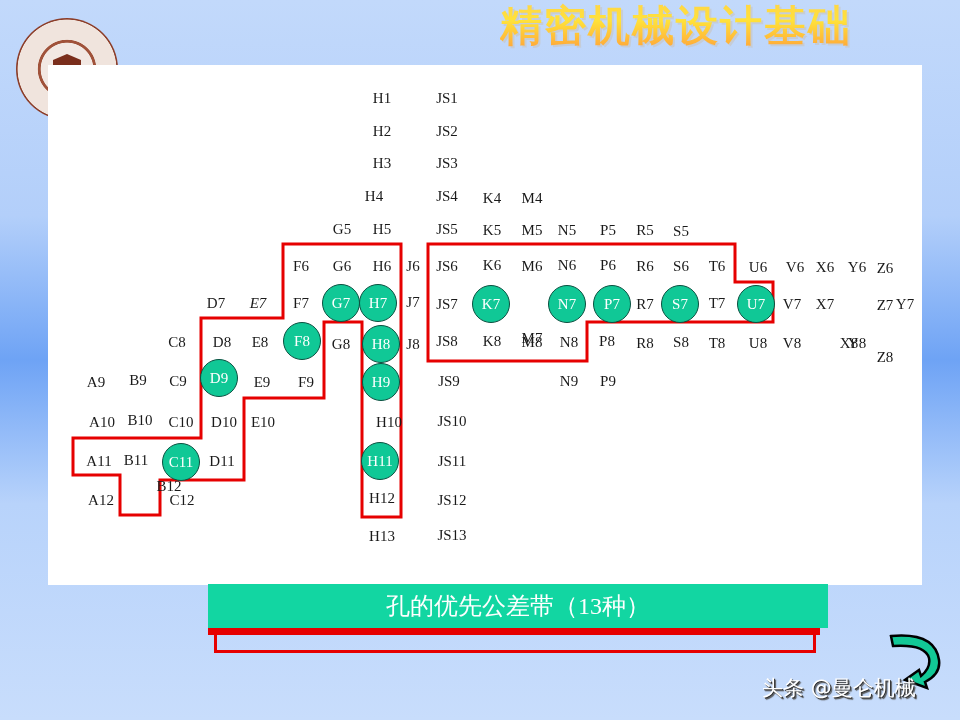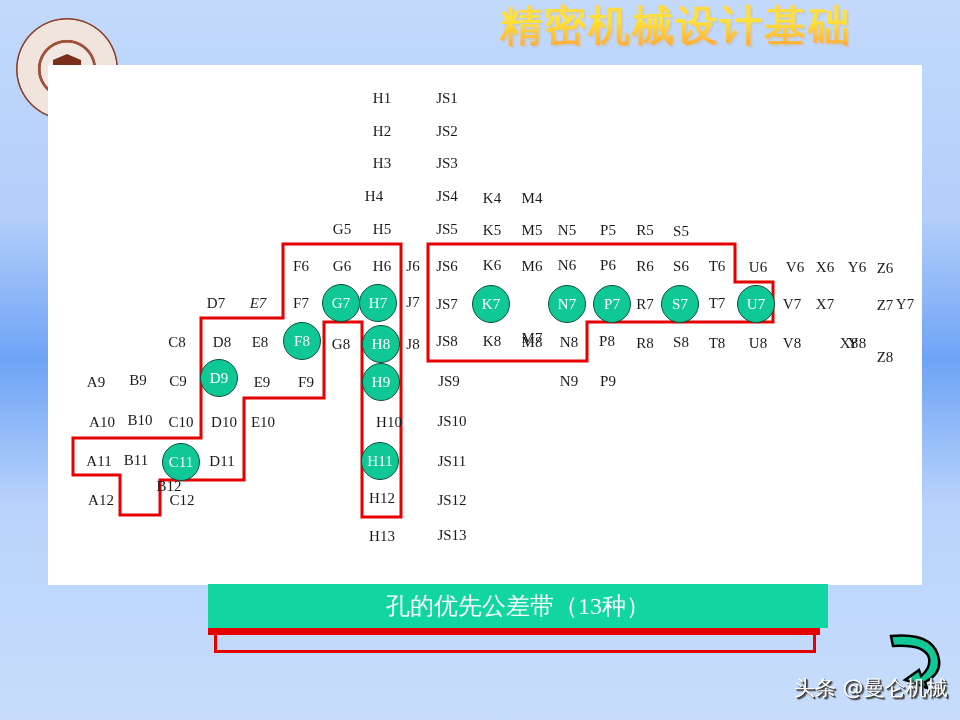--- a/index.html
+++ b/index.html
@@ -17,21 +17,21 @@
   .lbl{position:absolute;font-size:15px;color:#1a1a1a;transform:translate(-50%,-50%);white-space:nowrap;}
   .circ{position:absolute;width:36px;height:36px;border-radius:50%;background:#10c896;border:1px solid #0a5040;
     color:#fff;font-size:15px;display:flex;align-items:center;justify-content:center;transform:translate(-50%,-50%);}
   svg.outline{position:absolute;left:0;top:0;}
   .green-bar{position:absolute;left:208px;top:584px;width:620px;height:44px;background:#12d6a2;color:#fff;font-size:24px;
     display:flex;align-items:center;justify-content:center;}
   .red-line{position:absolute;left:208px;top:628px;width:612px;height:7px;background:#e60000;}
   .red-box{position:absolute;left:214px;top:634px;width:596px;height:16px;border:3px solid #e60000;border-top:none;}
   .arrow{position:absolute;left:885px;top:630px;}
   .watermark{position:absolute;left:762px;top:674px;font-family:"DejaVu Sans",sans-serif;font-size:21px;color:#fff;
-    text-shadow:1px 1px 0 #333,2px 2px 1px #555;margin-left:32px;}
+    text-shadow:1px 1px 0 #333,2px 2px 1px #555;}
 </style>
 </head>
 <body>
 
 <div class="title">精密机械设计基础</div>
 
 <div class="logo">
   <svg class="logo-text" viewBox="0 0 102 102">
     <path d="M51 36 l14 6 v12 q-14 10 -28 0 v-12 z" fill="#7a2e1c"></path>
   </svg>

